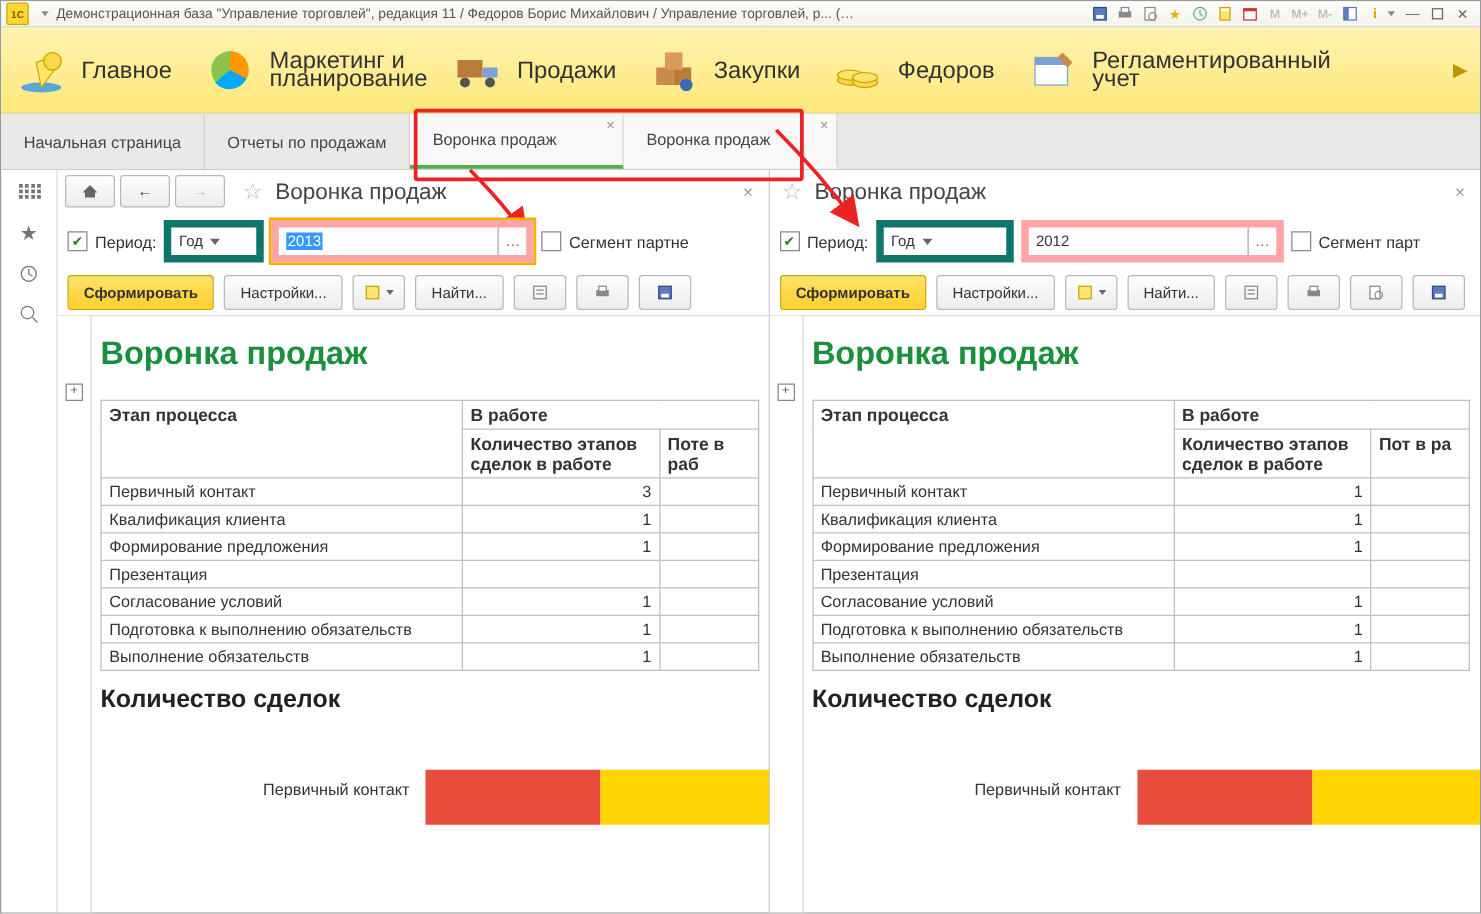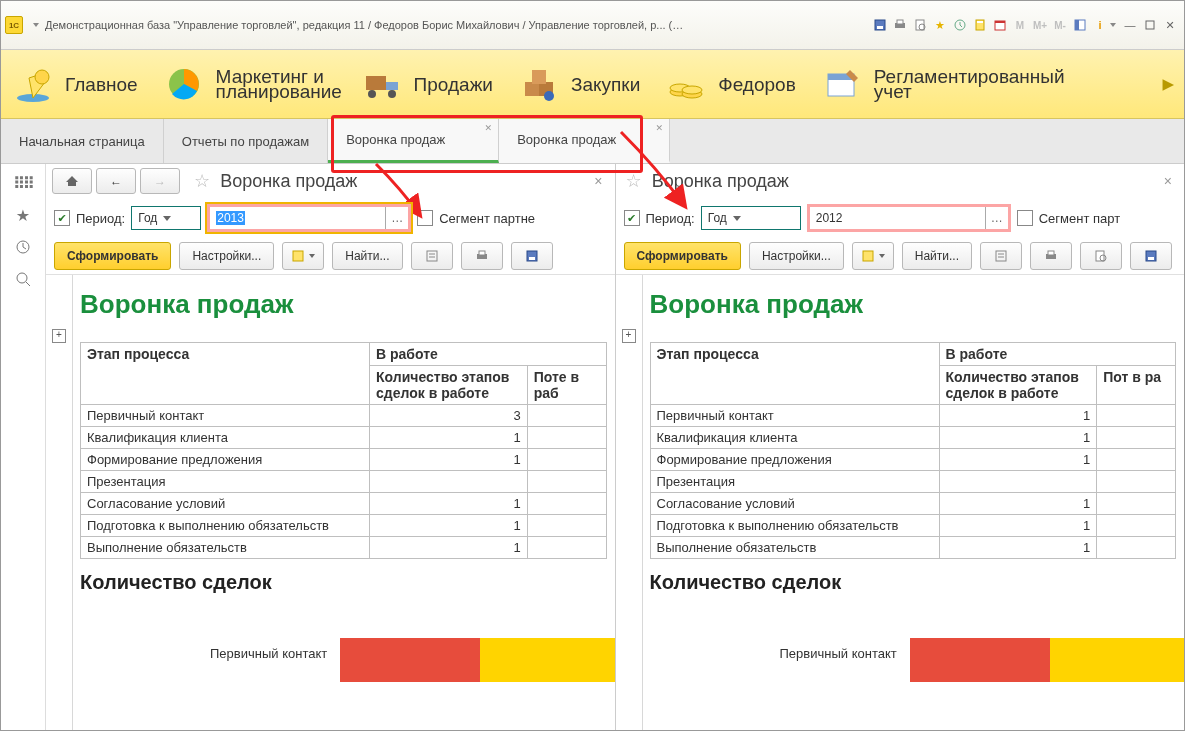--- a/index.html
+++ b/index.html
@@ -1,17 +1,17 @@
 <!DOCTYPE html>
 <html><head>
 <meta charset="utf-8">
 <style>
 html,body{margin:0;padding:0;font-family:Arial,sans-serif;font-size:12px;color:#333;background:#fff}
 .window{width:1185px;height:731px;border:1px solid #999;box-sizing:border-box;display:flex;flex-direction:column;background:#fff;position:relative;overflow:hidden}
-.titlebar{height:20px;background:linear-gradient(#fdfdfb,#f3f2ea);display:flex;align-items:center;padding:14px 4px;border-bottom:1px solid #ccc;font-size:11px;color:#555}
+.titlebar{height:20px;background:linear-gradient(#fdfdfb,#f3f2ea);display:flex;align-items:center;padding:0 4px;border-bottom:1px solid #ccc;font-size:11px;color:#555}
 .titlebar .logo{width:16px;height:16px;background:#fdd835;border:1px solid #c9a600;border-radius:2px;margin-right:4px;display:flex;align-items:center;justify-content:center;font-size:8px;font-weight:bold;color:#7a5a00}
 .titlebar .caret{border-left:3px solid transparent;border-right:3px solid transparent;border-top:4px solid #888;margin:0 6px}
 .titlebar .title{flex:0 1 auto;white-space:nowrap;overflow:hidden;text-overflow:ellipsis;max-width:640px}
 .titlebar .spacer{flex:1}
 .titlebar .tbtn{width:16px;height:16px;margin:0 1px;display:flex;align-items:center;justify-content:center;font-size:11px;color:#666;border:1px solid transparent;border-radius:2px}
 .titlebar .tbtn svg{display:block}
 .titlebar .tbtn.mem{font-weight:bold;font-size:10px;color:#bfbfbf}
 .section-nav{background:linear-gradient(#fff2b0,#ffe87a);height:68px;border-bottom:1px solid #d7c560;display:flex;align-items:center;padding:0 10px;gap:24px}
 .section-item{display:flex;align-items:center;gap:10px;font-size:19px;color:#333}
 .section-item .ico{width:44px;height:40px;display:flex;align-items:center;justify-content:center}
@@ -31,23 +31,23 @@
 .panels{flex:1;display:flex;overflow:hidden}
 .panel{flex:1;display:flex;flex-direction:column;border-right:1px solid #ccc;min-width:0}
 .panel:last-child{border-right:none}
 .phead{height:34px;display:flex;align-items:center;padding:0 6px;gap:4px}
 .phead .pbtn{height:24px;min-width:26px;border:1px solid #b8b8b8;border-radius:3px;background:linear-gradient(#fefefe,#ececec);display:flex;align-items:center;justify-content:center;padding:0 6px}
 .phead .ptitle{font-size:18px;color:#444;margin-left:6px}
 .phead .pclose{margin-left:auto;font-size:14px;color:#999;padding:0 6px}
 .filters{display:flex;align-items:center;padding:6px 8px;gap:6px}
 .chk{width:14px;height:14px;border:1px solid #888;background:#fff;display:flex;align-items:center;justify-content:center;font-size:11px;color:#2a7a2a}
 .lbl{font-size:13px}
-.select{height:22px;border:1px solid #0f766e;background:#fff;display:flex;align-items:center;padding:0 6px;gap:6px;font-size:12px}
+.select{height:22px;border:6px solid #0f766e;background:#fff;display:flex;align-items:center;padding:0 6px;gap:6px;font-size:12px}
 .select .ar{border-left:4px solid transparent;border-right:4px solid transparent;border-top:5px solid #666}
-.input{height:22px;border:3px solid #fca5a5;background:#fff;display:flex;align-items:center;padding:0 6px;font-size:12px;position:relative}
+.input{height:22px;border:6px solid #fca5a5;background:#fff;display:flex;align-items:center;padding:0 6px;font-size:12px;position:relative}
 .input.hl{outline:2px solid #f0b400;outline-offset:0}
 .input .sel{background:#3399ff;color:#fff;padding:0 1px}
 .input .dots{position:absolute;right:0;top:0;bottom:0;width:22px;border-left:1px solid #aaa;display:flex;align-items:center;justify-content:center;color:#666}
 .toolbar{display:flex;align-items:flex-end;padding:4px 8px;gap:8px;border-bottom:1px solid #e0e0e0}
 .btn{height:26px;border:1px solid #b8b8b8;border-radius:3px;background:linear-gradient(#fefefe,#ececec);display:flex;align-items:center;justify-content:center;padding:0 12px;font-size:12px}
 .btn.primary{background:linear-gradient(#ffe36a,#ffcf2e);border-color:#c9a600;font-weight:bold}
 .btn.icon{padding:0 6px;min-width:28px}
 .btn .ar{border-left:3px solid transparent;border-right:3px solid transparent;border-top:4px solid #666;margin-left:4px}
 .report{flex:1;overflow:auto;padding:10px 0 0 0;position:relative}
 .report .gutter{position:absolute;left:0;top:0;bottom:0;width:26px;border-right:1px solid #d8d8d8;background:#fff}

